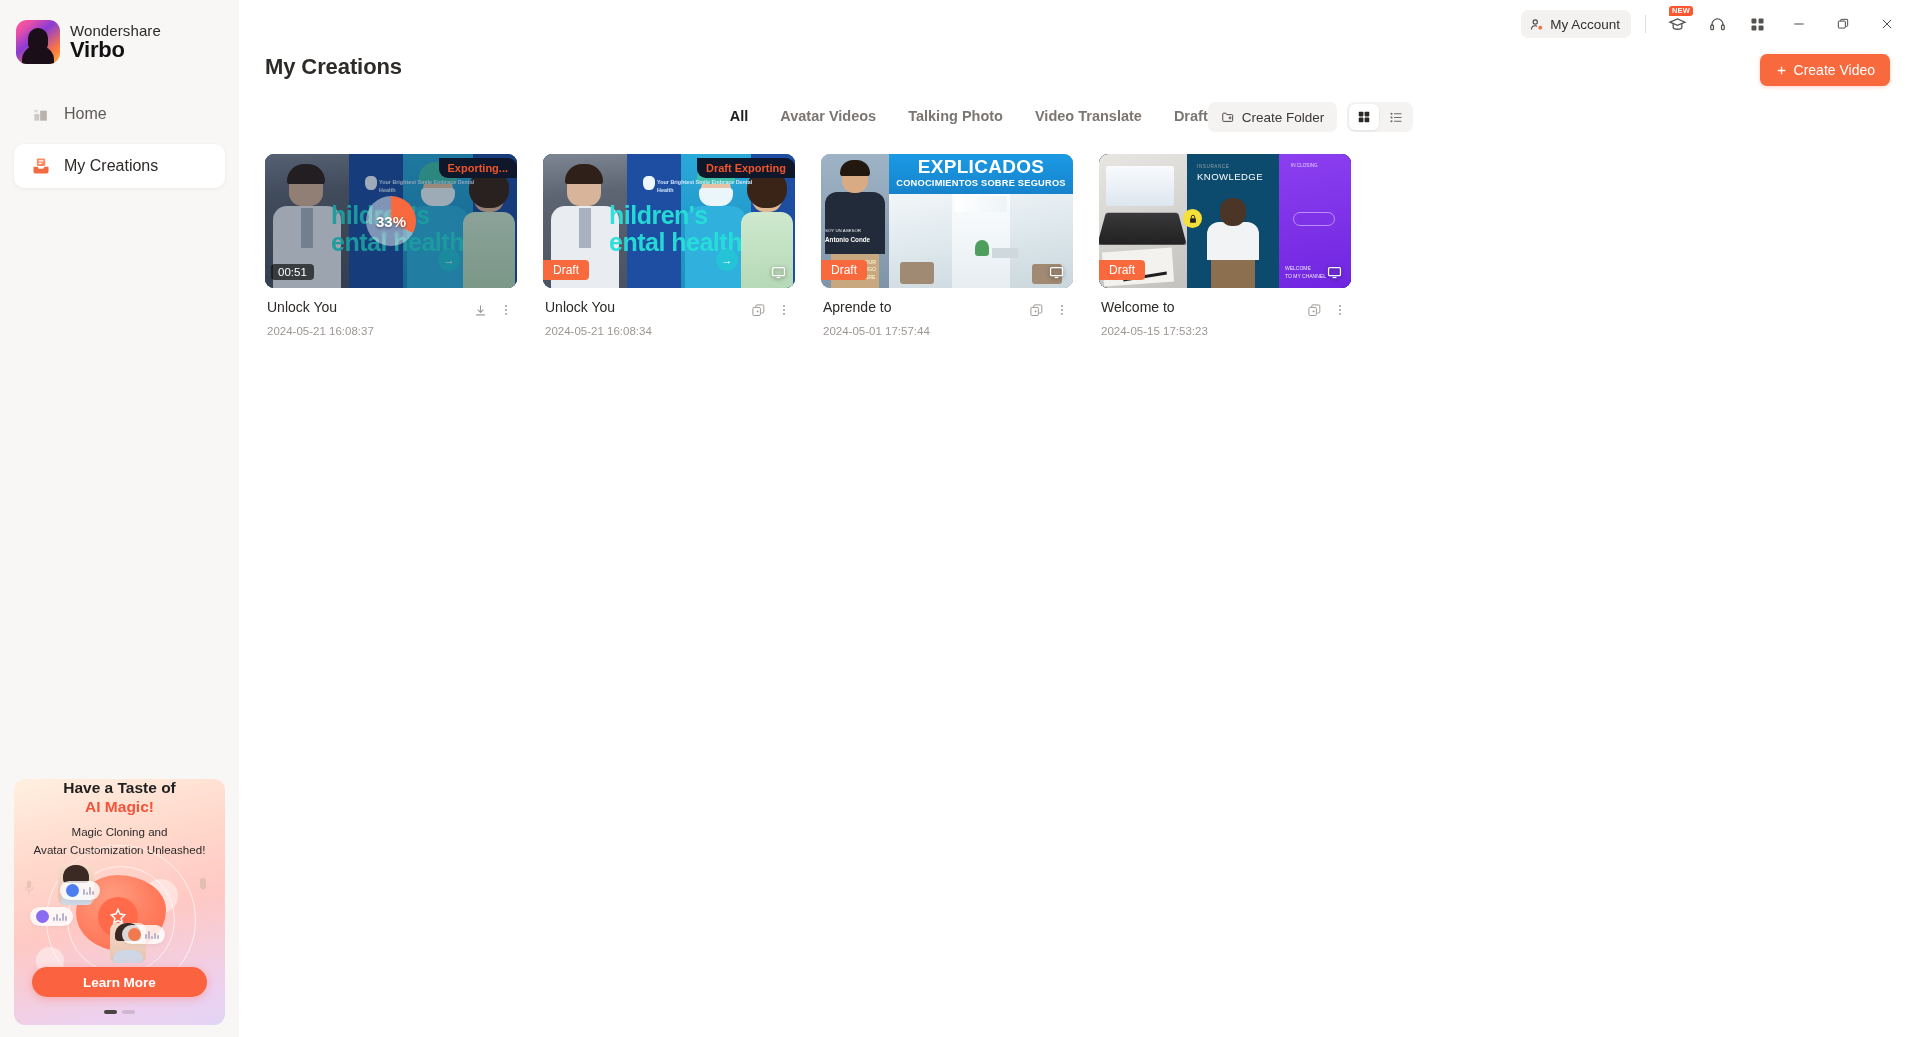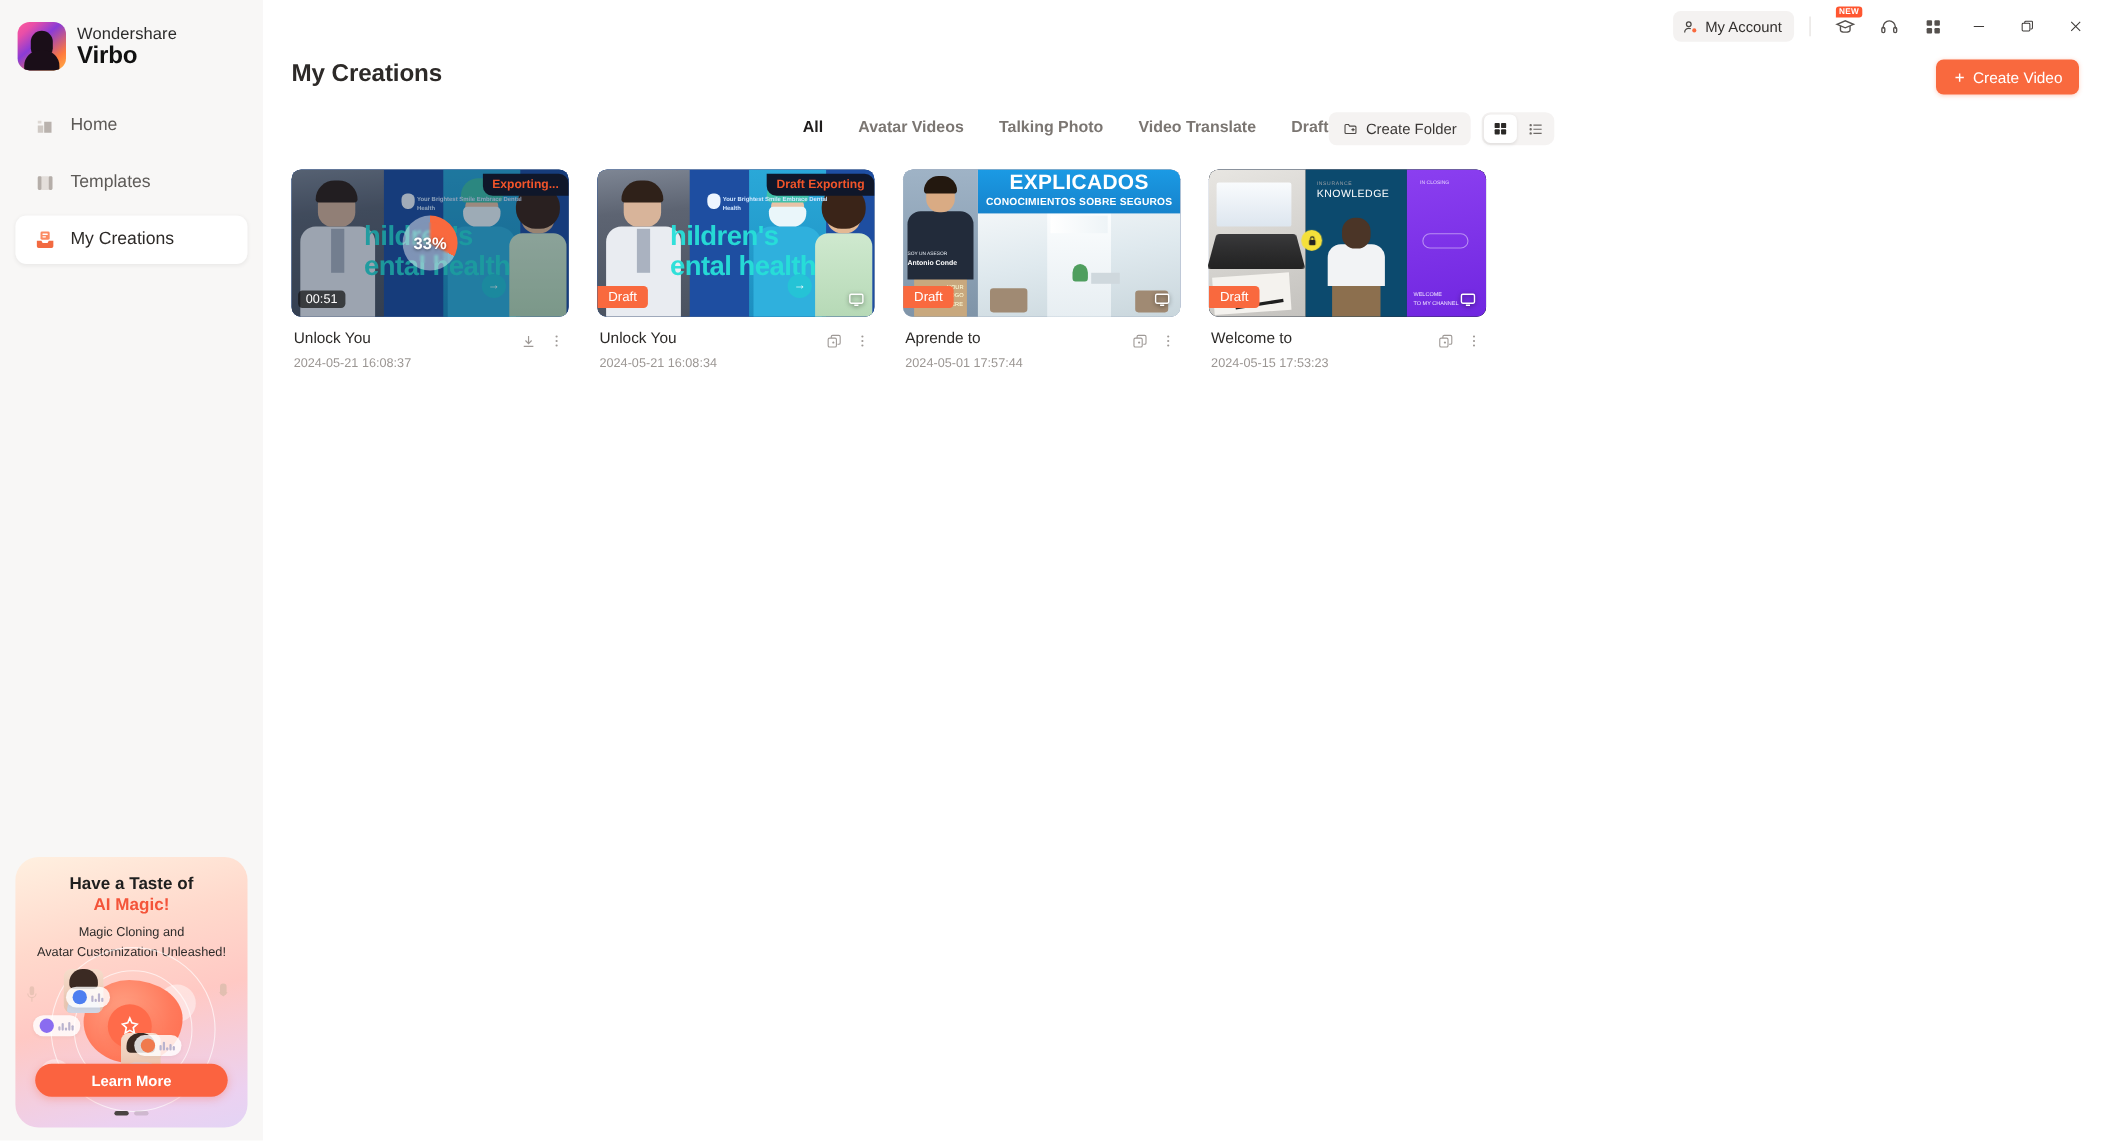--- a/index.html
+++ b/index.html
@@ -62,23 +62,23 @@
   .gift .box { position:absolute; left:8px; top:20px; width:30px; height:19px; background:#fbe3d2; border-radius:2px; }
   .gift .lid { position:absolute; left:5px; top:15px; width:36px; height:7px; background:#f6d3bd; border-radius:2px; }
   .gift .card1 { position:absolute; left:20px; top:4px; width:15px; height:19px; background:#e8453c; border-radius:2px; transform:rotate(12deg); }
   .gift .coin { position:absolute; left:10px; top:15px; width:10px; height:10px; background:#ffc34d; border-radius:50%; }
   .gift .rib { position:absolute; left:4px; top:2px; width:13px; height:13px; border:3px solid #f48b6c; border-radius:50%; }
   .refer-txt { line-height: 1.25; }
   .refer-title { font-size: 14px; font-weight: bold; color: #222; }
   .refer-sub { font-size: 12.5px; color: #3c3a38; }
 
   .magic-card {
-    height: 246px; border-radius: 21px; position: relative; overflow: hidden;
+    height: 246px; border-radius: 11px; position: relative; overflow: hidden;
     background: linear-gradient(165deg,#fff0e0 0%,#ffd9cc 30%,#ffc9c4 55%,#ecd1f0 88%,#e3d4f5 100%);
-    padding-top: 16px; cursor: pointer;
+    cursor: pointer;
   }
   .magic-t1 { text-align:center; font-size: 15.5px; font-weight: bold; color:#1f1f1f; }
   .magic-t2 { text-align:center; font-size: 15.5px; font-weight: bold; color:#f4543a; margin-top:1px; }
   .magic-t3 { text-align:center; font-size: 11.6px; color:#2c2a29; margin-top:7px; line-height:1.5; }
   .magic-art { position: relative; height: 120px; margin-top: 2px; }
   .ring { position:absolute; border:1px solid rgba(255,255,255,.65); border-radius:50%; }
   .r1 { width:150px; height:150px; left:32px; top:-16px; }
   .r2 { width:108px; height:108px; left:53px; top:5px; }
   .blob {
     position:absolute; left:62px; top:14px; width:90px; height:76px;
@@ -332,30 +332,20 @@
         <span class="nav-ico">
           <svg width="20" height="20" viewBox="0 0 24 24" fill="none">
             <path d="M4 12h6v8H4z" fill="#cfc9c4"></path>
             <path d="M11 8h8v12h-8z" fill="#b9b2ad"></path>
             <path d="M4 7h4v3H4z" fill="#ddd8d3"></path>
           </svg>
         </span>
         <span>Home</span>
       </div>
 
-      <div class="nav-item">
-        <span class="nav-ico">
-          <svg width="20" height="20" viewBox="0 0 24 24">
-            <rect x="4" y="5" width="16" height="15" rx="2.5" fill="#e4dfdb"></rect>
-            <rect x="4" y="5" width="4" height="15" rx="1.5" fill="#b5aea9"></rect>
-            <rect x="16" y="5" width="4" height="15" rx="1.5" fill="#b5aea9"></rect>
-          </svg>
-        </span>
-        <span>Templates</span>
-      </div>
 
       <div class="nav-item active">
         <span class="nav-ico">
           <svg width="20" height="20" viewBox="0 0 24 24">
             <path d="M3 13h5l1.3 2.4h5.4L16 13h5v6a2 2 0 0 1-2 2H5a2 2 0 0 1-2-2z" fill="#f26a41"></path>
             <rect x="7" y="3" width="10" height="9" rx="1.6" fill="#fb8a62"></rect>
             <rect x="9" y="5.2" width="6" height="1.5" rx=".7" fill="#fff"></rect>
             <rect x="9" y="8" width="4" height="1.5" rx=".7" fill="#fff"></rect>
           </svg>
         </span>

